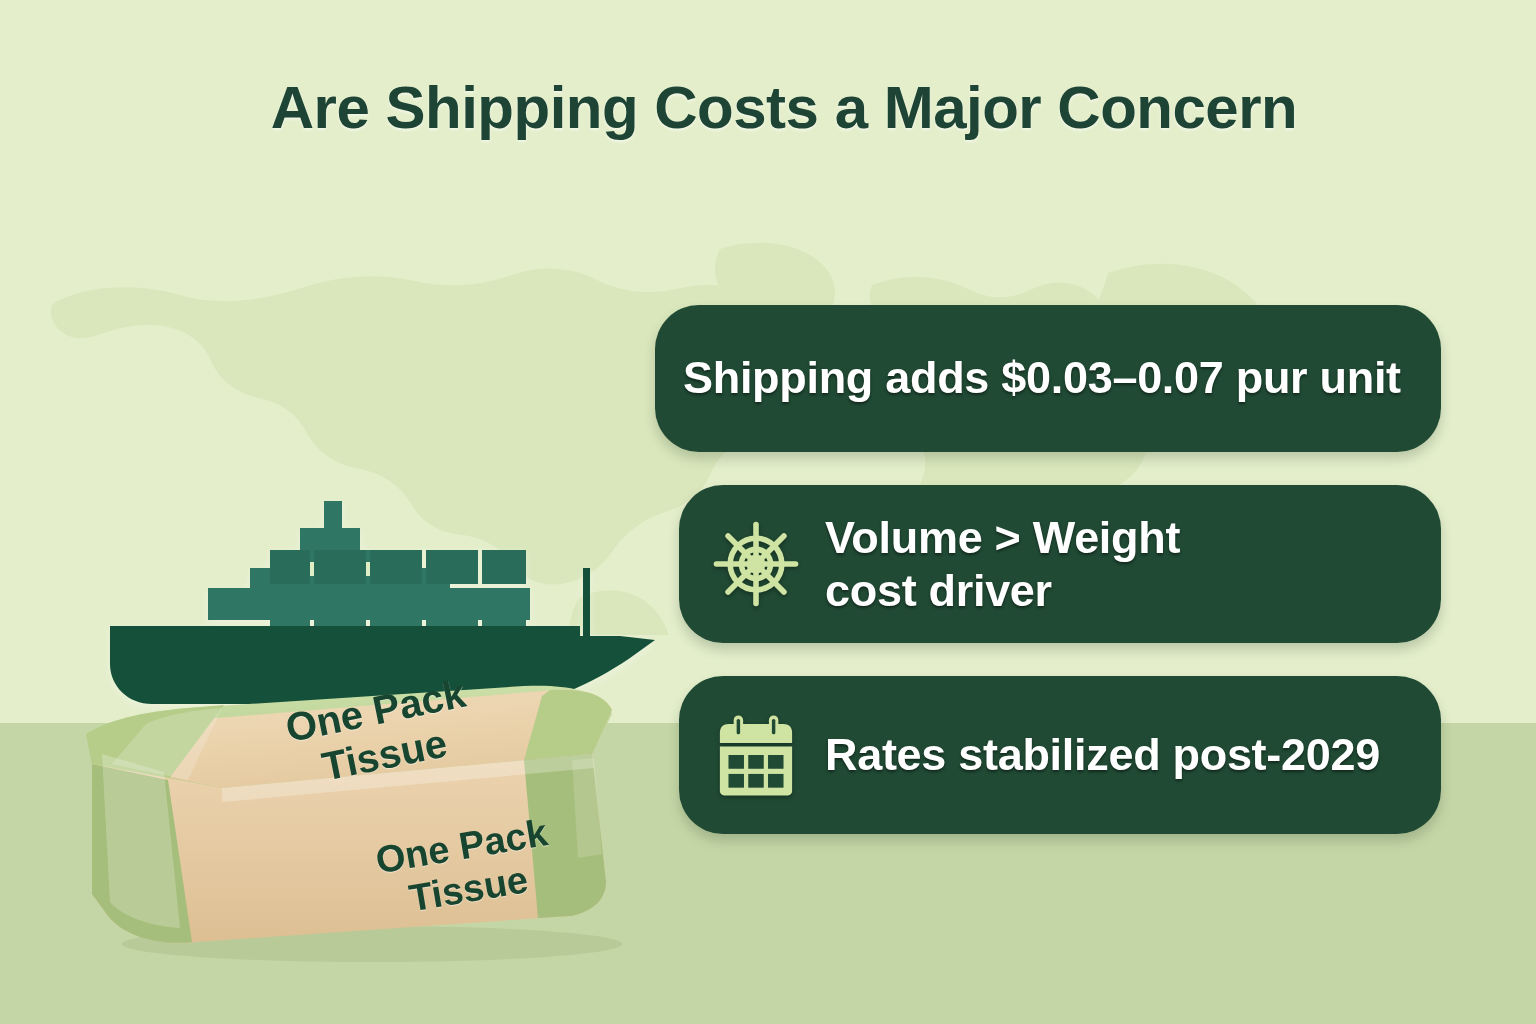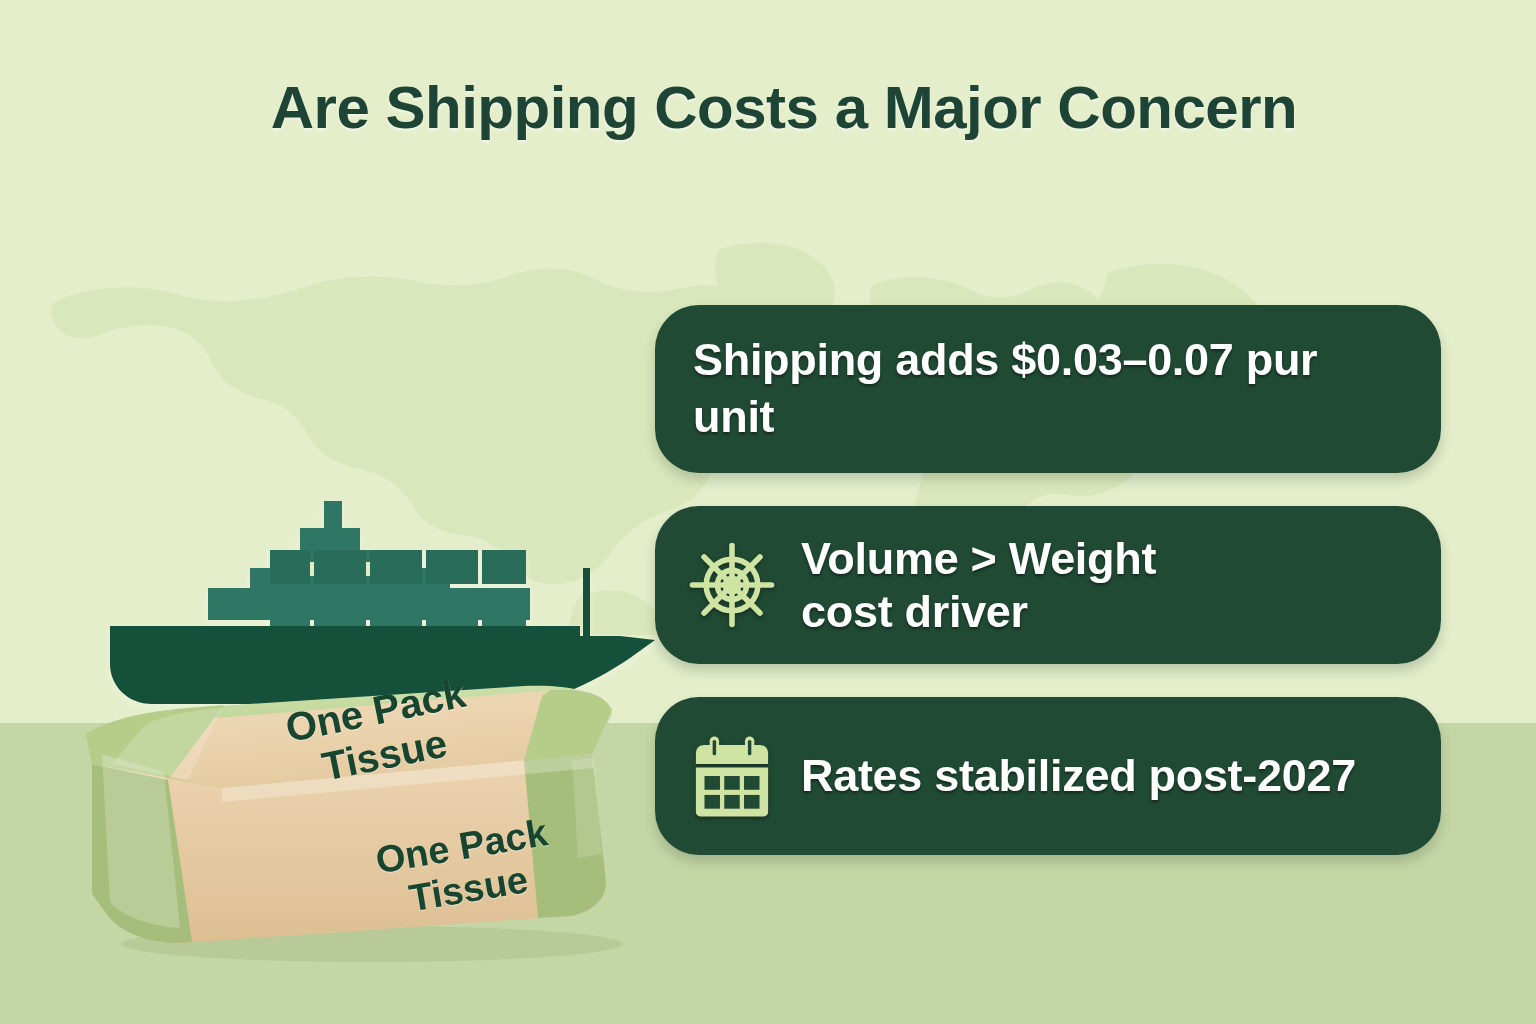--- a/index.html
+++ b/index.html
@@ -55,22 +55,22 @@
   }
   .card{
     background:#204a34;
     border-radius:44px;
     box-shadow:0 7px 12px rgba(40,70,45,.22);
     display:flex; align-items:center;
     padding:0 34px;
     color:#ffffff;
     position:relative;
   }
-  .card + .card{ margin-top:33px; }
-  .card-1{ height:168px; padding-left:38px; }
+  .card + .card{ margin-top:33px;margin-left:24px; }
+  .card-1{ height:147px; padding-left:28px; }
   .card-2{ height:158px; }
   .card-3{ height:158px; }
 
   .card-icon{
     flex:0 0 auto;
     width:86px; height:86px;
     margin-right:26px;
     display:flex; align-items:center; justify-content:center;
     filter:drop-shadow(0 2px 2px rgba(0,0,0,.35));
   }
@@ -326,17 +326,17 @@
           <g fill="#204a34">
             <rect x="18" y="50" width="18" height="16"></rect>
             <rect x="41" y="50" width="18" height="16"></rect>
             <rect x="64" y="50" width="18" height="16"></rect>
             <rect x="18" y="72" width="18" height="16"></rect>
             <rect x="41" y="72" width="18" height="16"></rect>
             <rect x="64" y="72" width="18" height="16"></rect>
           </g>
         </svg>
       </div>
-      <div class="card-text">Rates stabilized post-2027</div>
+      <div class="card-text">Rates stabilized post-2029</div>
     </div>
 
   </div>
 </div>
 
 </body></html>

